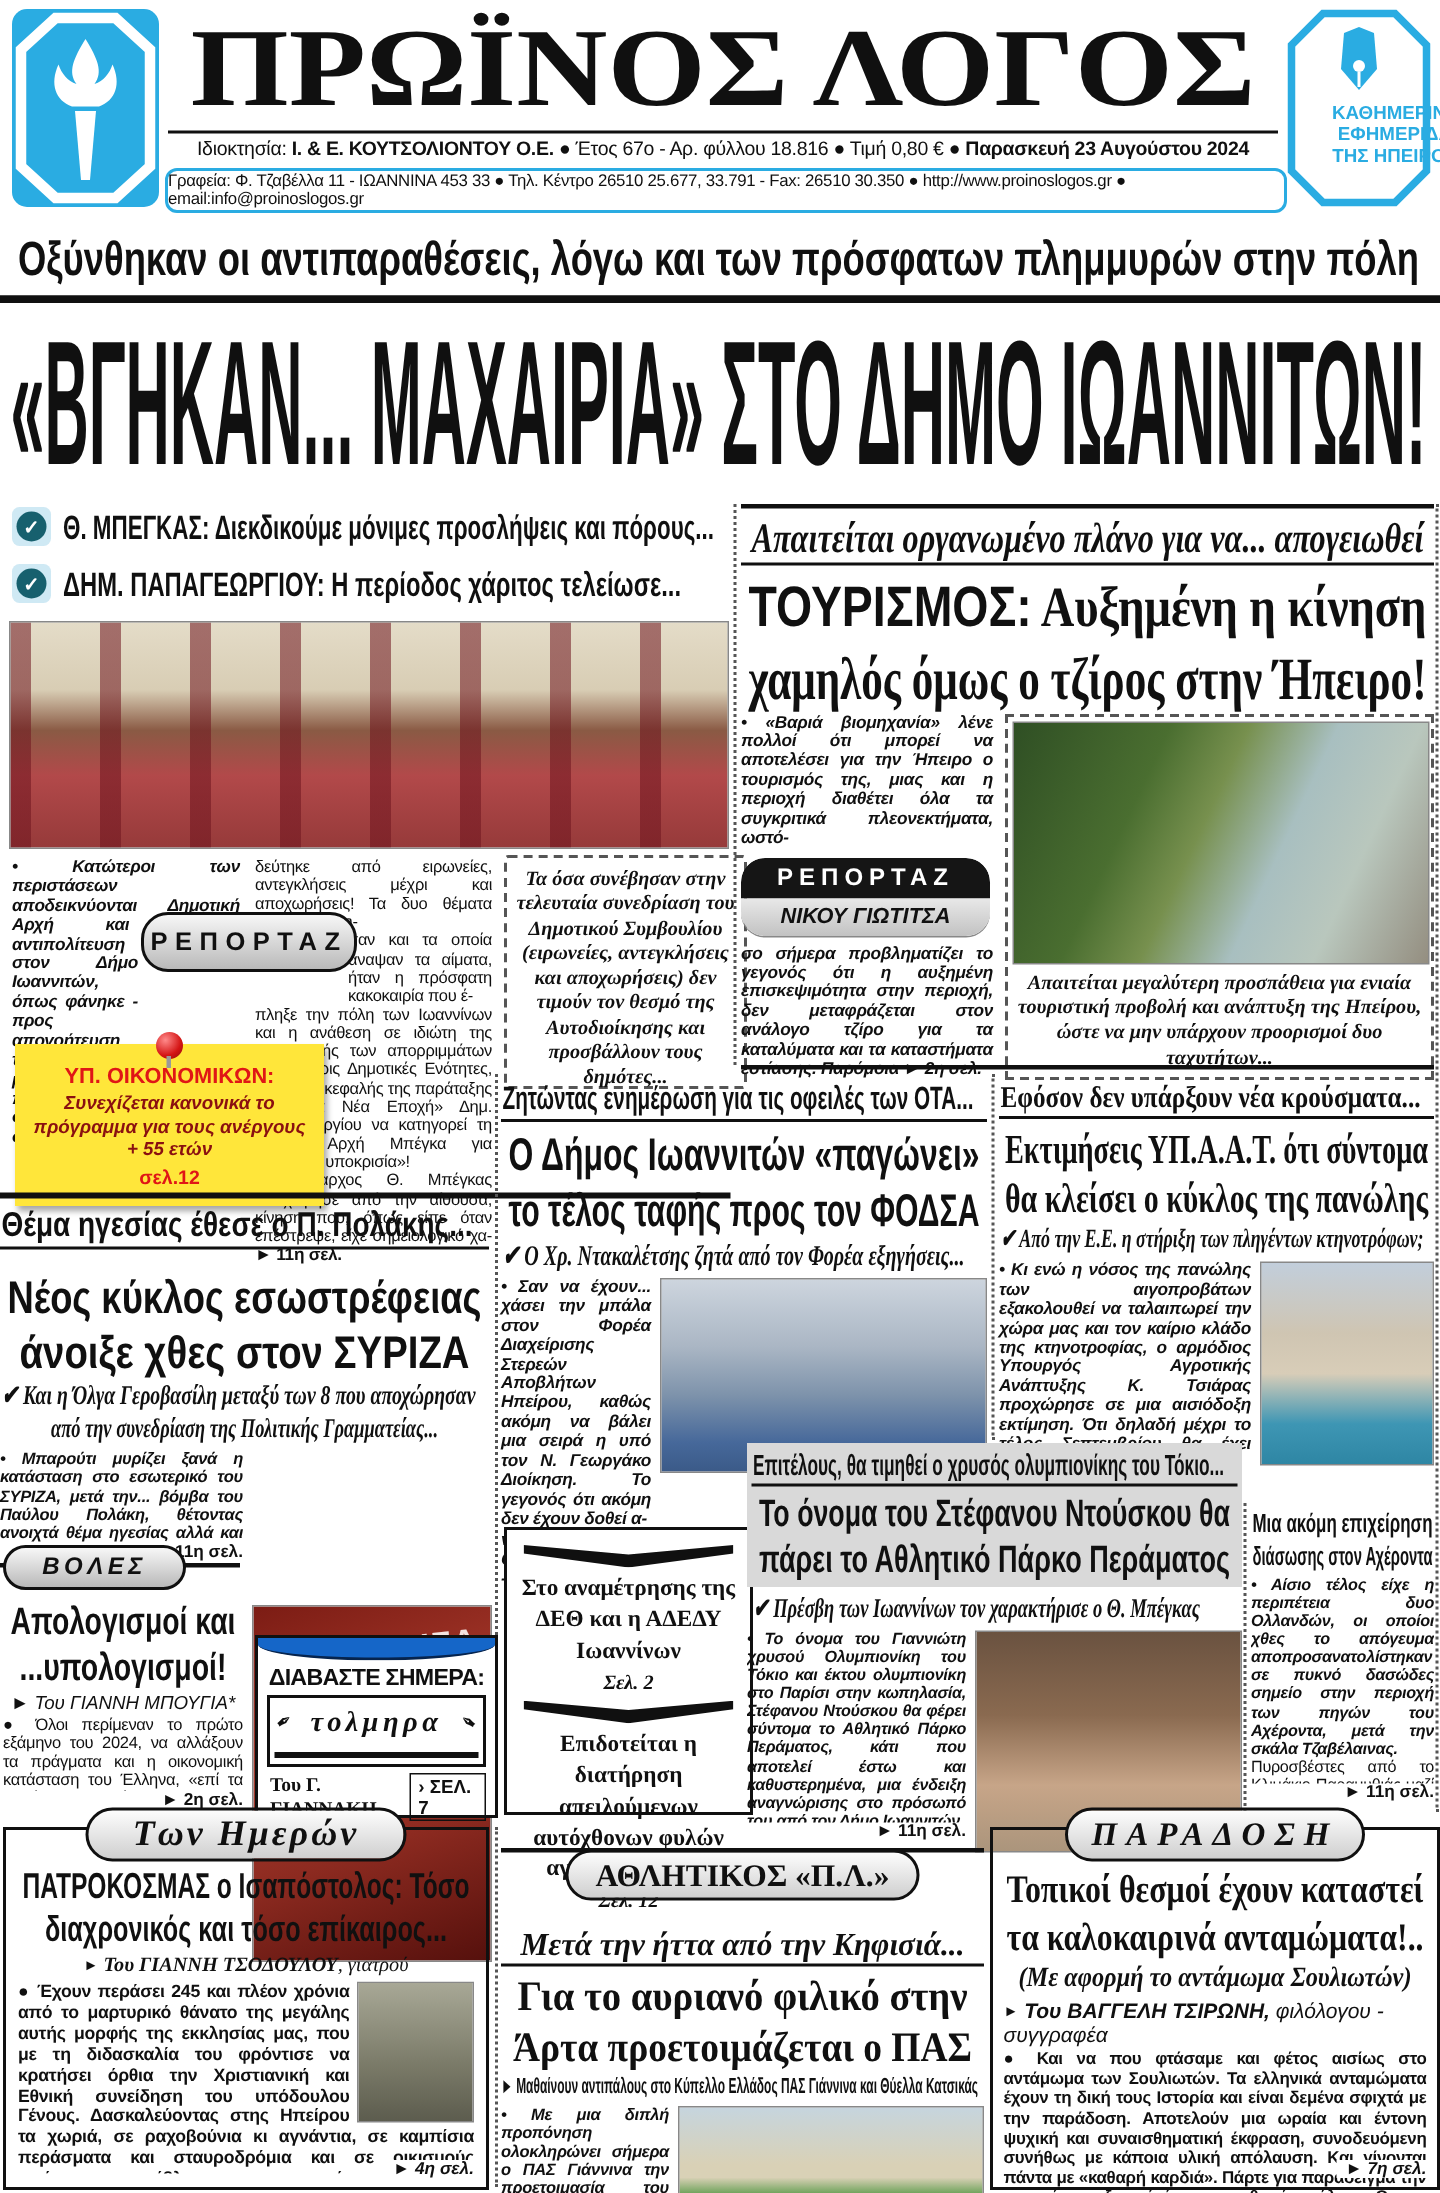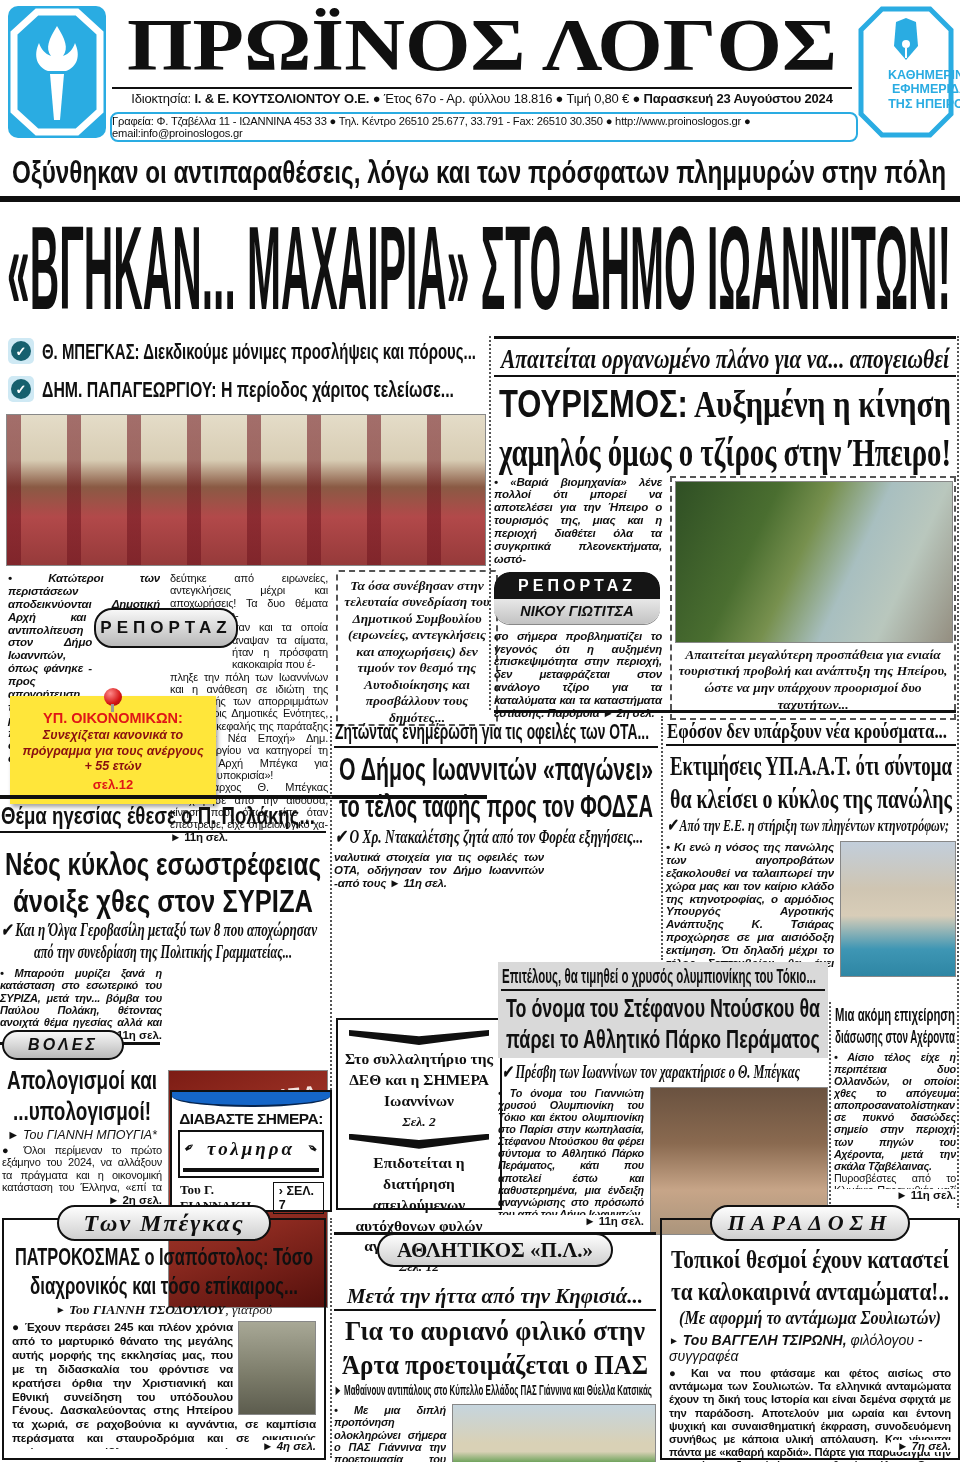--- a/index.html
+++ b/index.html
@@ -232,20 +232,24 @@
     </div>
     <svg class="kick-wrap" width="322" height="37">
         <text x="161" y="30" font-size="30.5" text-anchor="middle" textLength="314" lengthAdjust="spacingAndGlyphs">Ο Δήμος Ιωαννιτών «παγώνει»</text>
       </svg>
     <svg class="kick-wrap" width="322" height="37">
         <text x="161" y="30" font-size="30.5" text-anchor="middle" textLength="314" lengthAdjust="spacingAndGlyphs">το τέλος ταφής προς τον ΦΟΔΣΑ</text>
       </svg>
     <svg class="serif bi kick-wrap" width="322" height="25">
         <text x="0" y="19" font-size="19" textLength="308" lengthAdjust="spacingAndGlyphs">✔ Ο Χρ. Ντακαλέτσης ζητά από τον Φορέα εξηγήσεις...</text>
       </svg>
+    <div style="display:flex;gap:6px;margin-top:3px;">
+      <p class="b bic" style="margin:0;width:100px;flex:0 0 100px;">• Σαν να έχουν... χάσει την μπάλα στον Φορέα Διαχείρισης Στερεών Αποβλήτων Ηπείρου, καθώς ακόμη να βάλει μια σειρά η υπό τον Ν. Γεωργάκο Διοίκηση. Το γεγονός ότι ακόμη δεν έχουν δοθεί α-</p>
+      <div class="ph ph-waste" style="flex:1;height:128px;"></div>
+    </div>
     <p class="b bic" style="margin:2px 0 0;width:210px;"><span>ναλυτικά στοιχεία  για τις οφειλές των ΟΤΑ, οδήγησαν τον Δήμο Ιωαννιτών -από τους</span>
       <span class="cont">► 11η σελ.</span></p>
   </div>
 
   <div class="abs" style="left:666px;top:718px;width:290px;">
     <div class="ul" style="margin-bottom:2px;">
       <svg class="serif kick-wrap" width="288" height="26">
           <text x="0" y="20" font-size="20" textLength="280" lengthAdjust="spacingAndGlyphs">Εφόσον δεν υπάρξουν νέα κρούσματα...</text>
         </svg>
     </div>
@@ -321,21 +325,21 @@
       <div class="bar"></div>
     </div>
     <div class="row">
       <span class="by">Του Γ. ΓΙΑΝΝΑΚΗ</span>
       <span class="pg">› ΣΕΛ. 7</span>
     </div>
   </div>
 
   <div id="briefs" class="abs" style="left:336px;top:1018px;width:152px;height:176px;">
     <div class="chev"></div>
-    <div class="brief-t">Στο συλλαλητήριο της ΔΕΘ και η ΣΗΜΕΡΑ Ιωαννίνων</div>
+    <div class="brief-t">Στο αναμέτρησης της ΔΕΘ και η ΑΔΕΔΥ Ιωαννίνων</div>
     <div class="brief-p">Σελ. 2</div>
     <div class="chev"></div>
     <div class="brief-t">Επιδοτείται η διατήρηση απειλούμενων αυτόχθονων φυλών αγροτικών ζώων</div>
     <div class="brief-p">Σελ. 12</div>
   </div>
 
   <div class="abs" style="left:498px;top:962px;width:330px;">
     <div class="gpanel" style="padding:2px 3px 4px;">
       <div class="ul" style="margin-bottom:1px;">
         <svg class="kick-wrap" width="322" height="25">
@@ -375,21 +379,21 @@
     <div style="max-height:138px;overflow:hidden;margin-top:3px;">
       <p class="b bic" style="margin:0;font-size:10.8px;">• Αίσιο τέλος είχε η περιπέτεια δυο Ολλανδών, οι οποίοι χθες το απόγευμα αποπροσανατολίστηκαν σε πυκνό δασώδες σημείο στην περιοχή των πηγών του Αχέροντα, μετά την σκάλα Τζαβέλαινας.</p>
       <p class="b" style="margin:0;font-size:10.8px;">Πυροσβέστες από το Κλιμάκιο Παραμυθιάς μαζί με πλήρωμα της 5η ΕΜΑΚ, κατόρθωσαν και εντόπισαν το ζευγάρι, το οποίο ήταν καλά</p>
     </div>
     <span class="contline">► 11η σελ.</span>
   </div>
 
   <div class="dotv" style="left:330px;top:1218px;height:240px;"></div>
 
   <div class="abs boxed" style="left:2px;top:1218px;width:320px;height:238px;">
-    <div class="secpill" style="top:-15px;width:210px;height:32px;font-size:24px;letter-spacing:2px;">Των Μπέγκας</div>
+    <div class="secpill" style="top:-15px;width:210px;height:32px;font-size:24px;letter-spacing:2px;">Των Ημερών</div>
     <div style="padding:22px 8px 4px;position:relative;height:210px;">
       <svg class="kick-wrap" width="304" height="29">
           <text x="152" y="23" font-size="24" text-anchor="middle" textLength="298" lengthAdjust="spacingAndGlyphs">ΠΑΤΡΟΚΟΣΜΑΣ ο Ισαπόστολος: Τόσο</text>
         </svg>
       <svg class="kick-wrap" width="304" height="29">
           <text x="152" y="23" font-size="24" text-anchor="middle" textLength="268" lengthAdjust="spacingAndGlyphs">διαχρονικός και τόσο επίκαιρος...</text>
         </svg>
       <div class="byline" style="font-family:'Liberation Serif',serif;margin:2px 0 3px;">
         <span class="arr">►</span>
         <span class="nm">Του ΓΙΑΝΝΗ ΤΣΟΔΟΥΛΟΥ</span><span style="font-style:italic;">, γιατρού</span>

